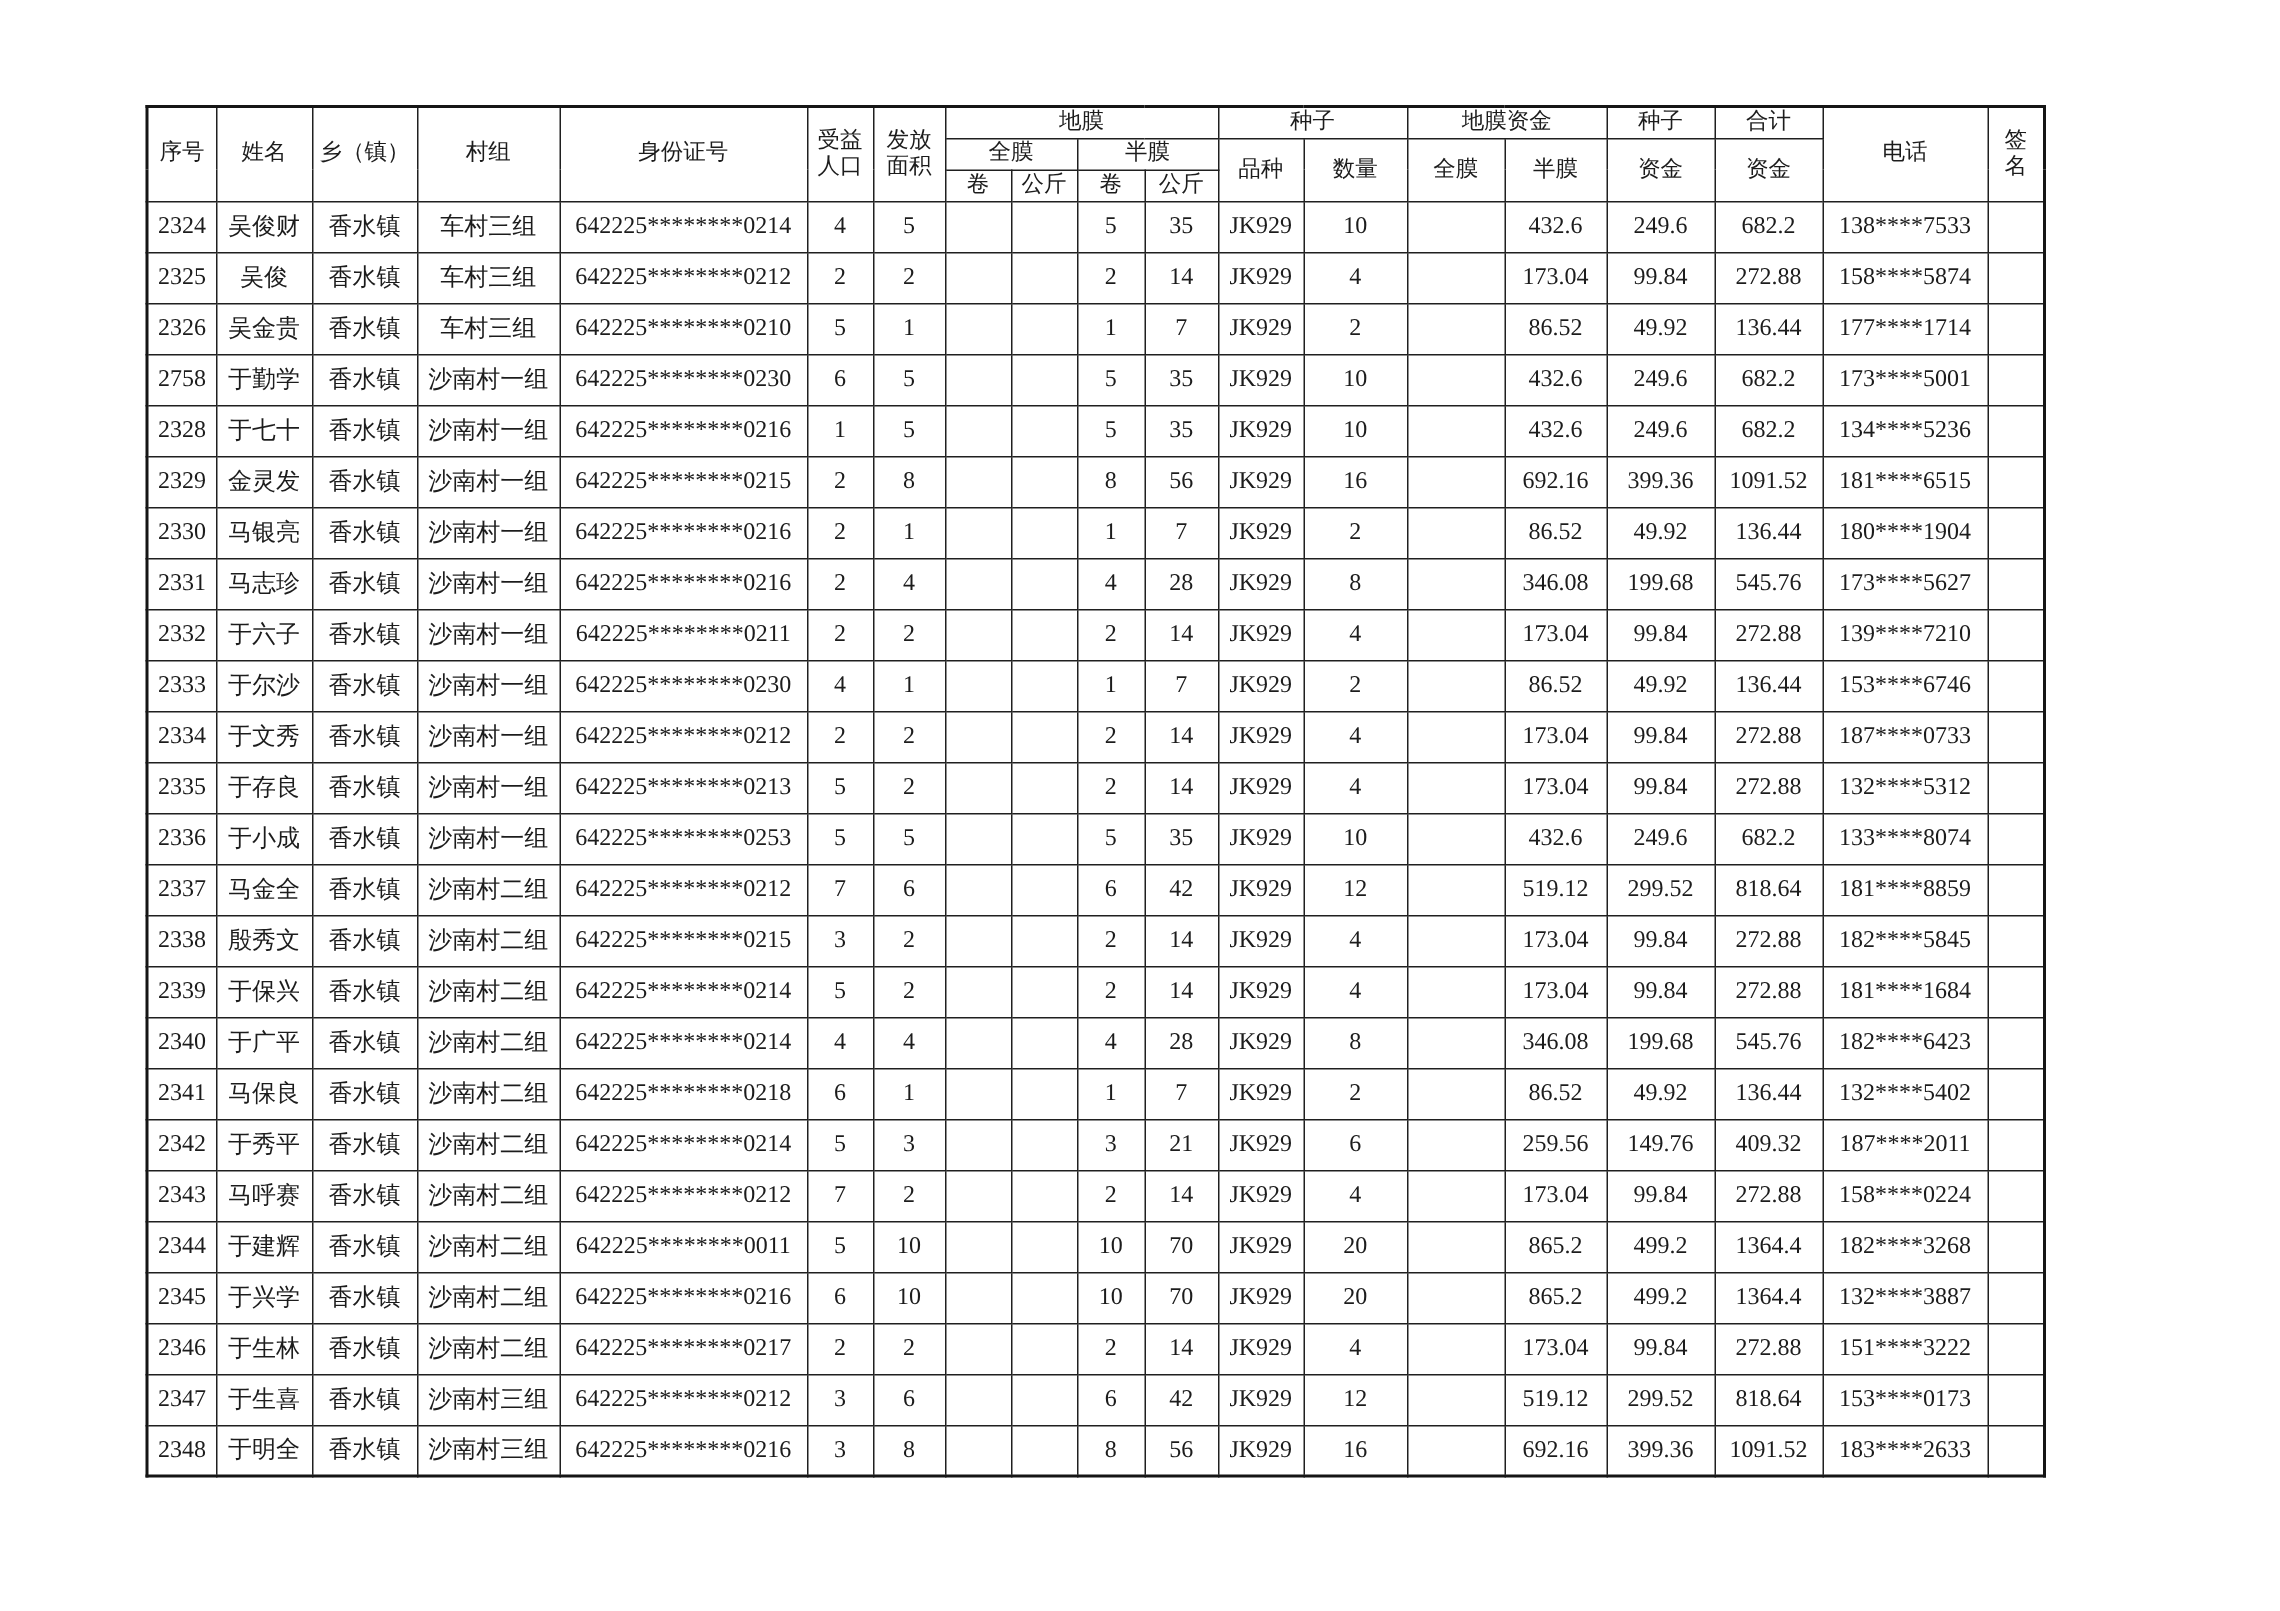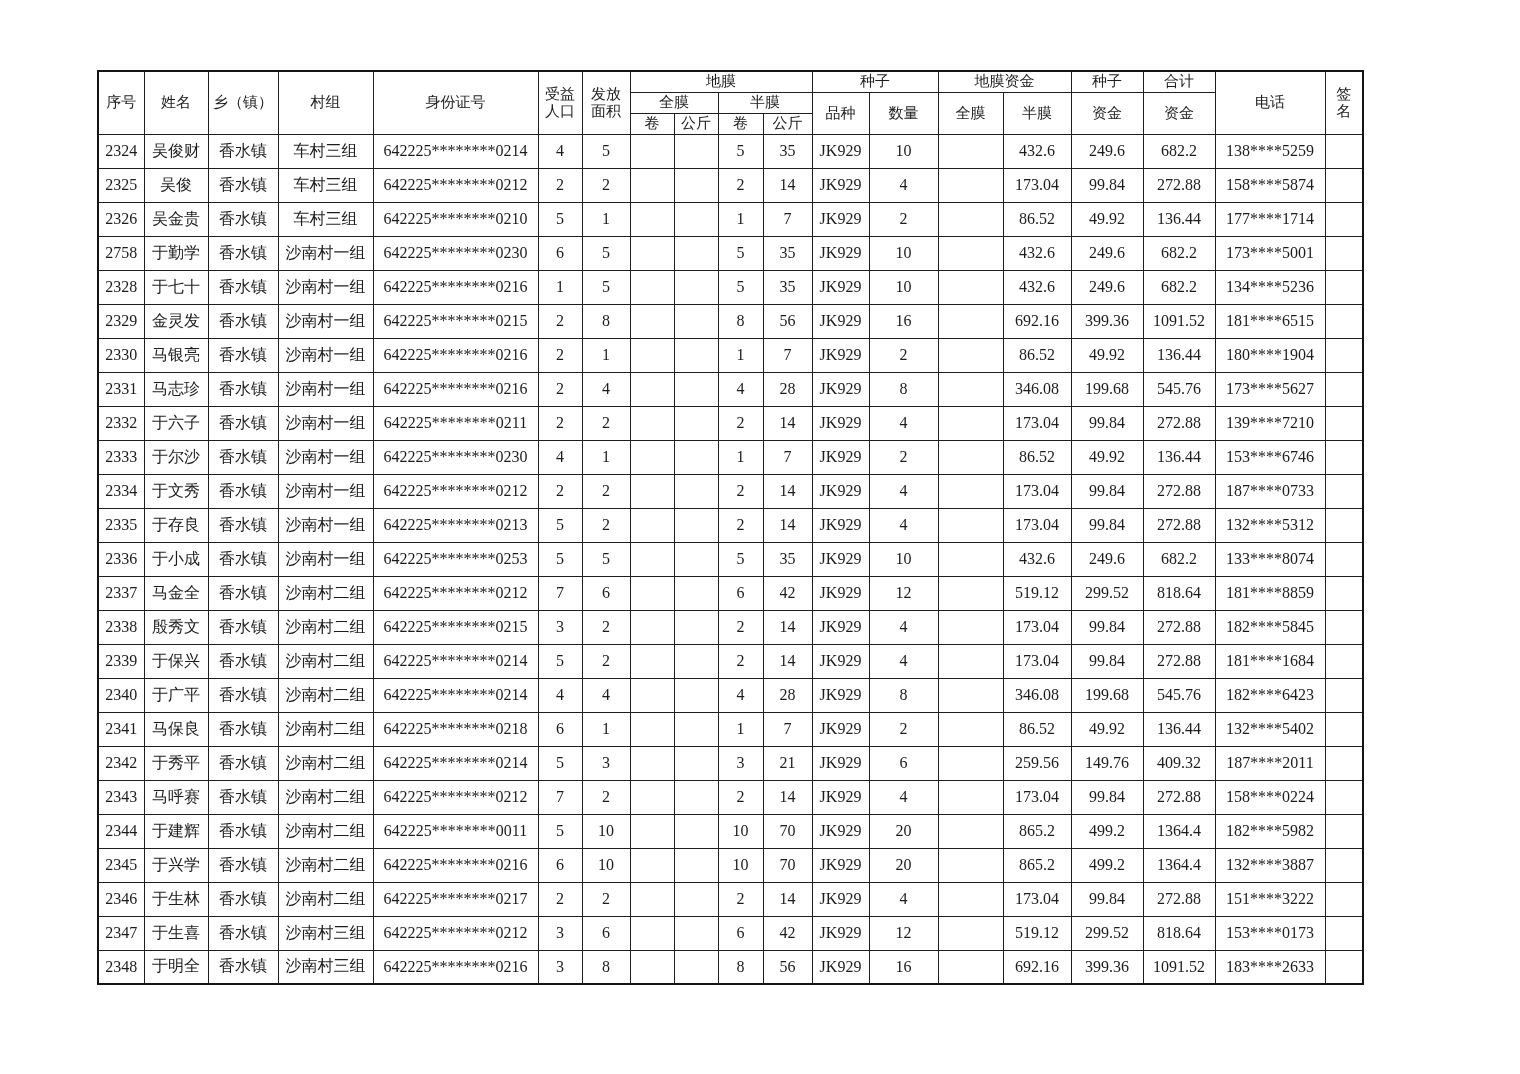--- a/index.html
+++ b/index.html
@@ -118,21 +118,21 @@
           <td></td>
           <td></td>
           <td>5</td>
           <td>35</td>
           <td>JK929</td>
           <td>10</td>
           <td></td>
           <td>432.6</td>
           <td>249.6</td>
           <td>682.2</td>
-          <td>138****5259</td>
+          <td>138****7533</td>
           <td></td>
         </tr>
         <tr>
           <td>2325</td>
           <td>吴俊</td>
           <td>香水镇</td>
           <td>车村三组</td>
           <td>642225********0212</td>
           <td>2</td>
           <td>2</td>
@@ -538,21 +538,21 @@
           <td></td>
           <td></td>
           <td>10</td>
           <td>70</td>
           <td>JK929</td>
           <td>20</td>
           <td></td>
           <td>865.2</td>
           <td>499.2</td>
           <td>1364.4</td>
-          <td>182****5982</td>
+          <td>182****3268</td>
           <td></td>
         </tr>
         <tr>
           <td>2345</td>
           <td>于兴学</td>
           <td>香水镇</td>
           <td>沙南村二组</td>
           <td>642225********0216</td>
           <td>6</td>
           <td>10</td>

